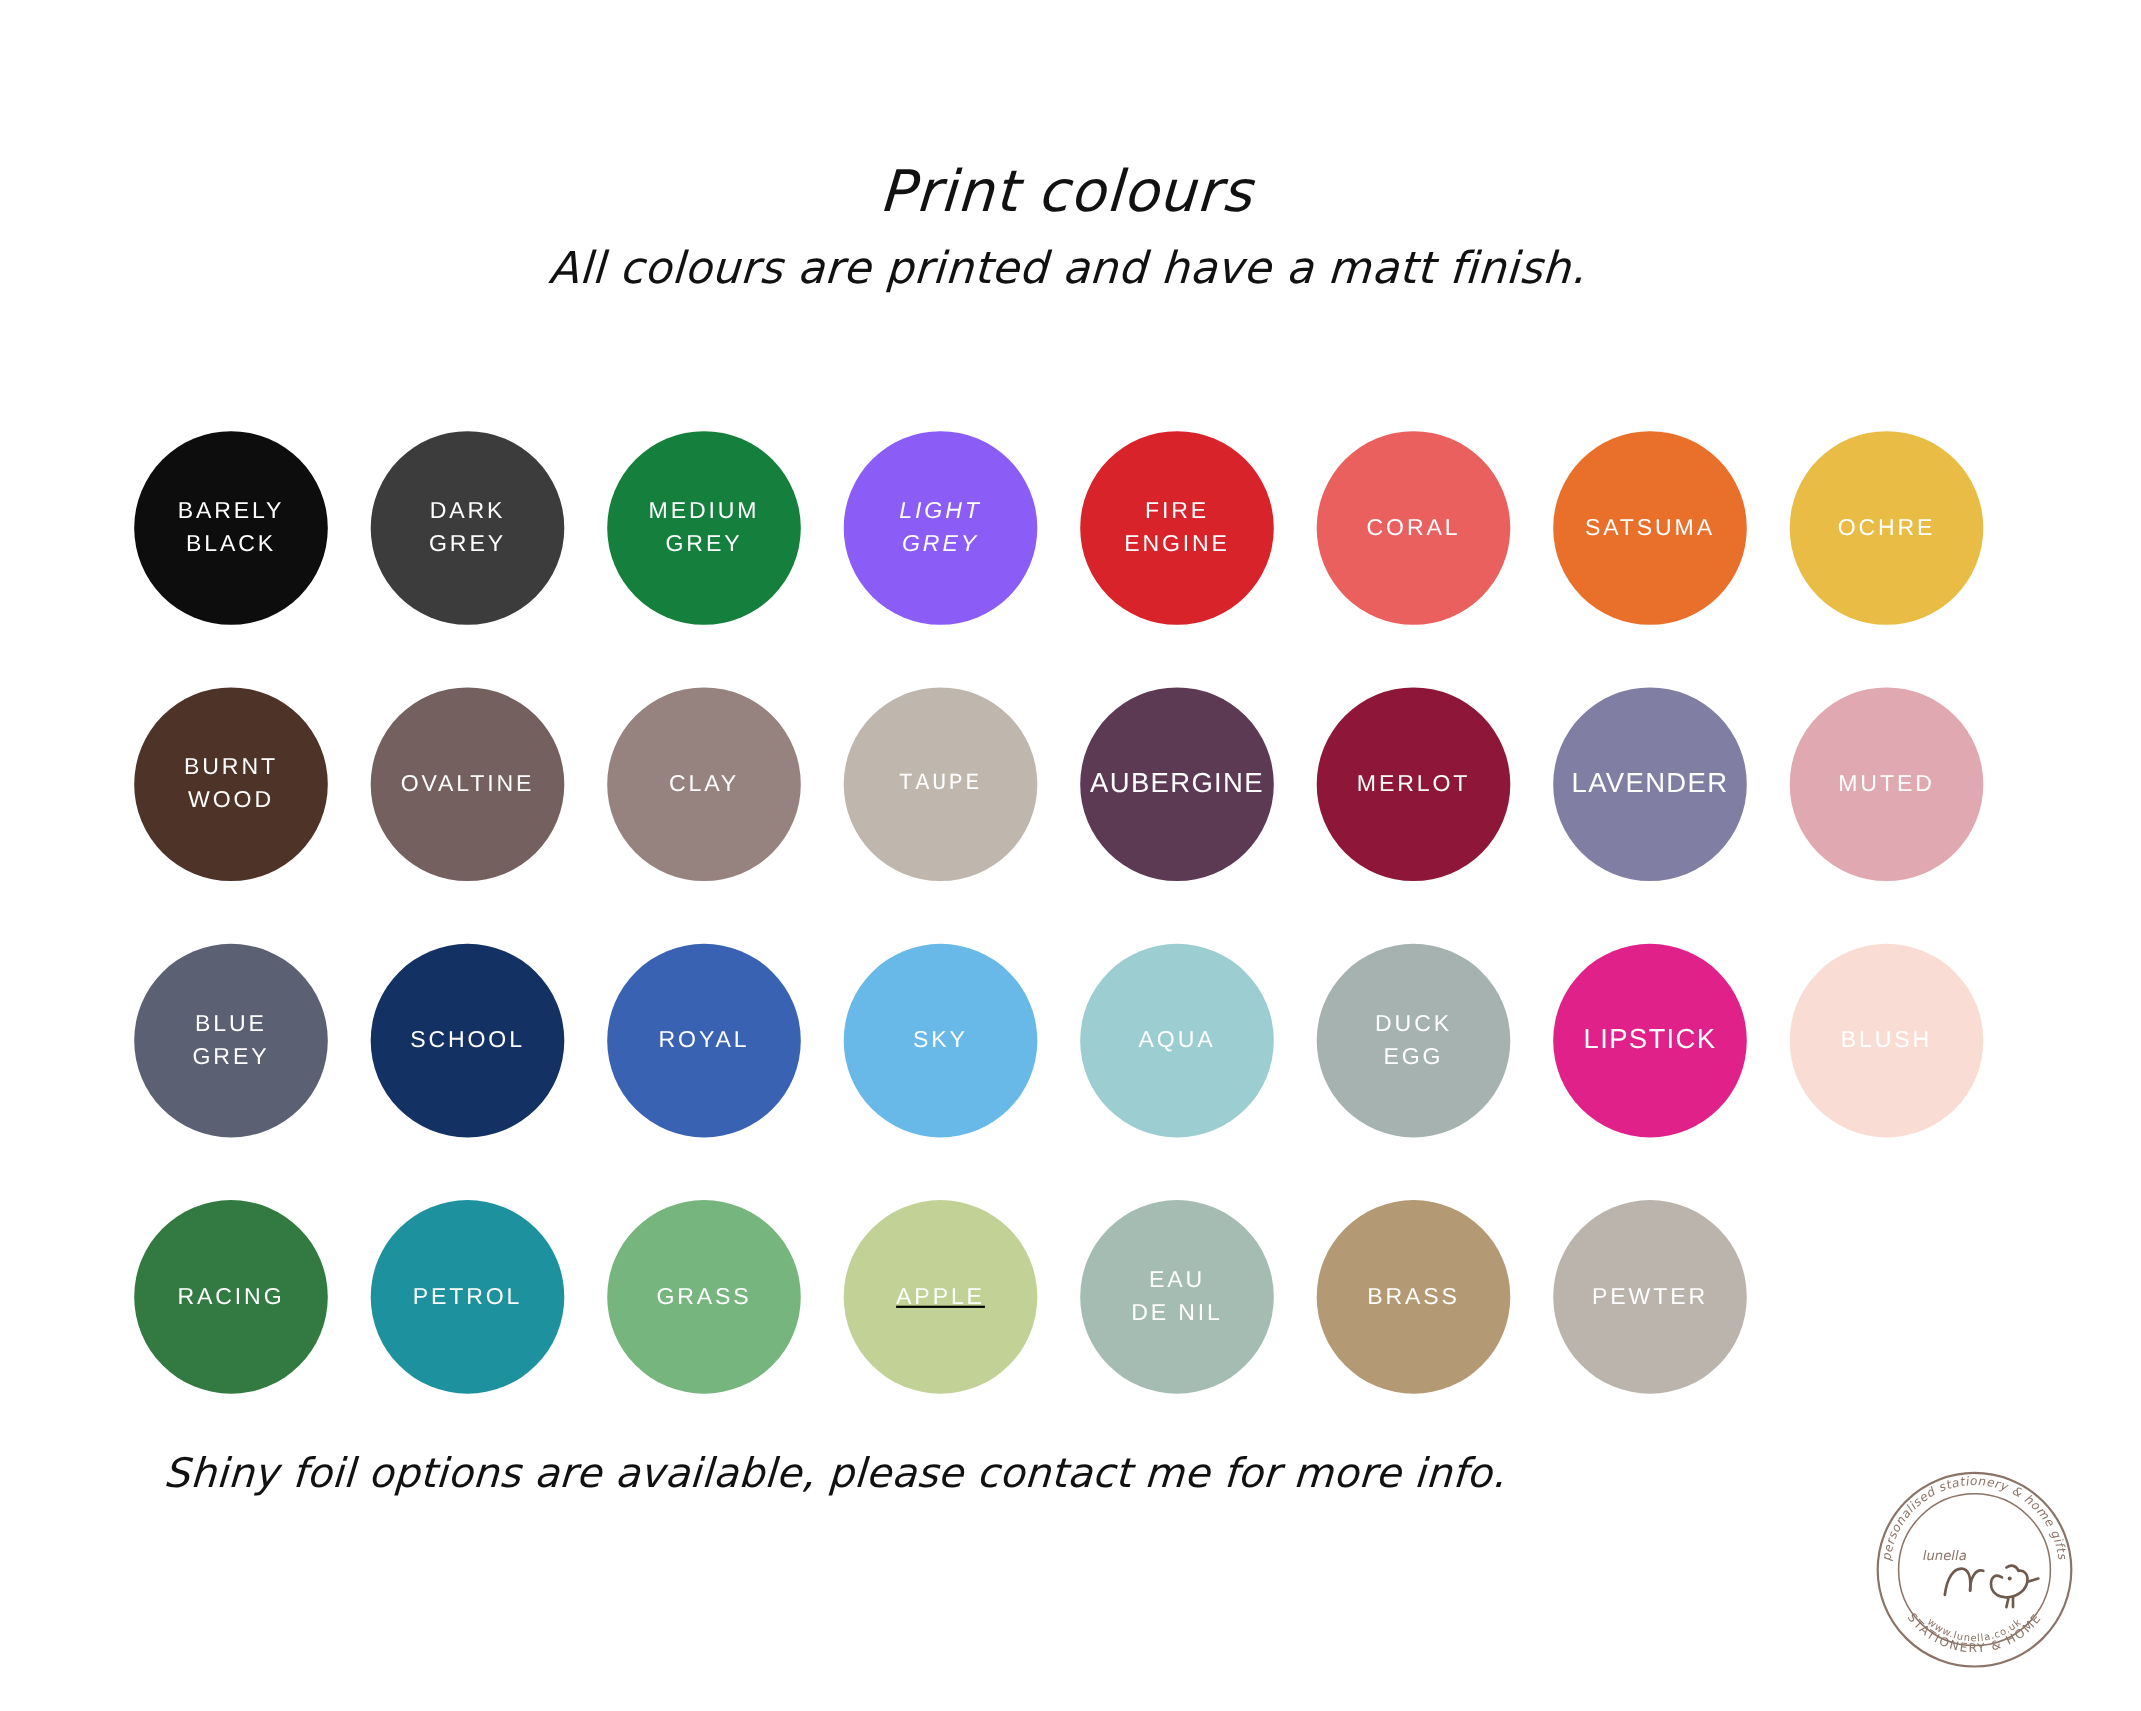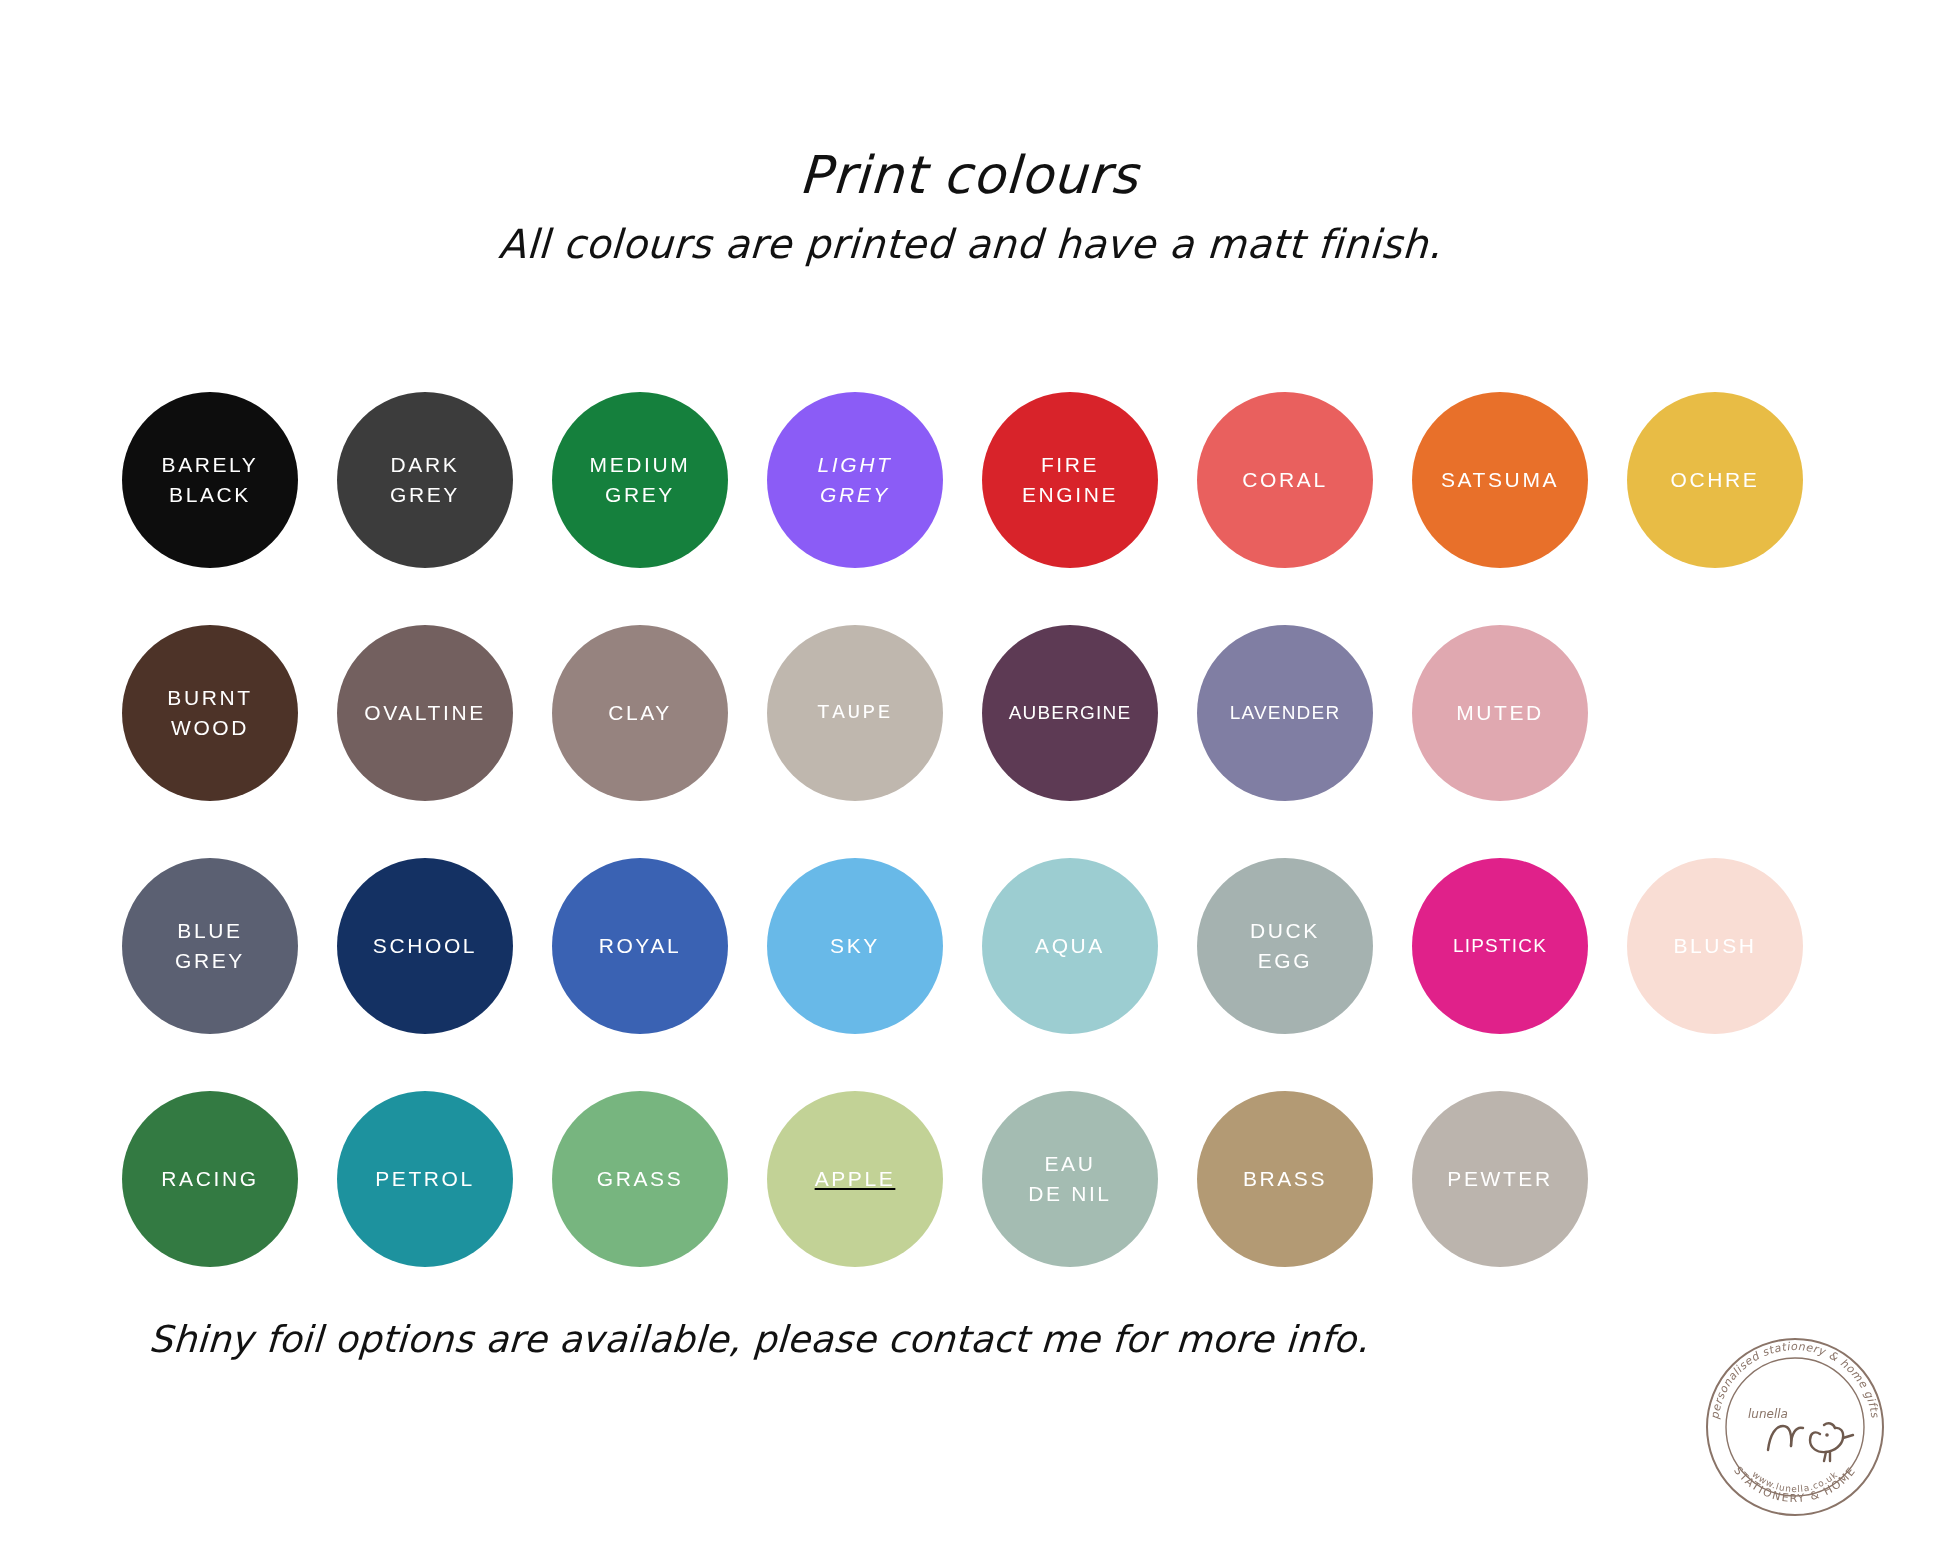--- a/index.html
+++ b/index.html
@@ -76,21 +76,21 @@
     font-weight: 300;
     letter-spacing: 2.6px;
     text-align: center;
     line-height: 1.42;
     color: #ffffff;
     white-space: pre-line;
     padding: 0 4px;
     text-transform: uppercase;
   }
   .swatch-label.tight {
-    font-size: 19px;
+    font-size: 25px;
     letter-spacing: 1.2px;
   }
 
   
   .footer-note {
     position: absolute;
     top: 1318px;
     left: 152px;
     font-family: "DejaVu Sans", sans-serif;
     font-size: 37px;
@@ -160,20 +160,23 @@
         <span class="swatch-label" style="color: rgb(255, 255, 255);">OVALTINE</span>
       </div>
       <div class="swatch" style="background: rgb(150, 131, 127);">
         <span class="swatch-label" style="color: rgb(255, 255, 255);">CLAY</span>
       </div>
       <div class="swatch" style="background: rgb(191, 183, 174);">
         <span class="swatch-label" style="color: rgb(255, 255, 255); font-family: Liberation Mono, monospace;">TAUPE</span>
       </div>
       <div class="swatch" style="background: rgb(93, 58, 84);">
         <span class="swatch-label tight" style="color: rgb(255, 255, 255);">AUBERGINE</span>
+      </div>
+      <div class="swatch" style="background: rgb(142, 23, 57);">
+        <span class="swatch-label" style="color: rgb(255, 255, 255);">MERLOT</span>
       </div>
       <div class="swatch" style="background: rgb(128, 126, 163);">
         <span class="swatch-label tight" style="color: rgb(255, 255, 255);">LAVENDER</span>
       </div>
       <div class="swatch" style="background: rgb(224, 168, 176);">
         <span class="swatch-label" style="color: rgb(255, 255, 255);">MUTED</span>
       </div>
     </div>
     <div class="row">
       <div class="swatch" style="background: rgb(91, 96, 114);">

